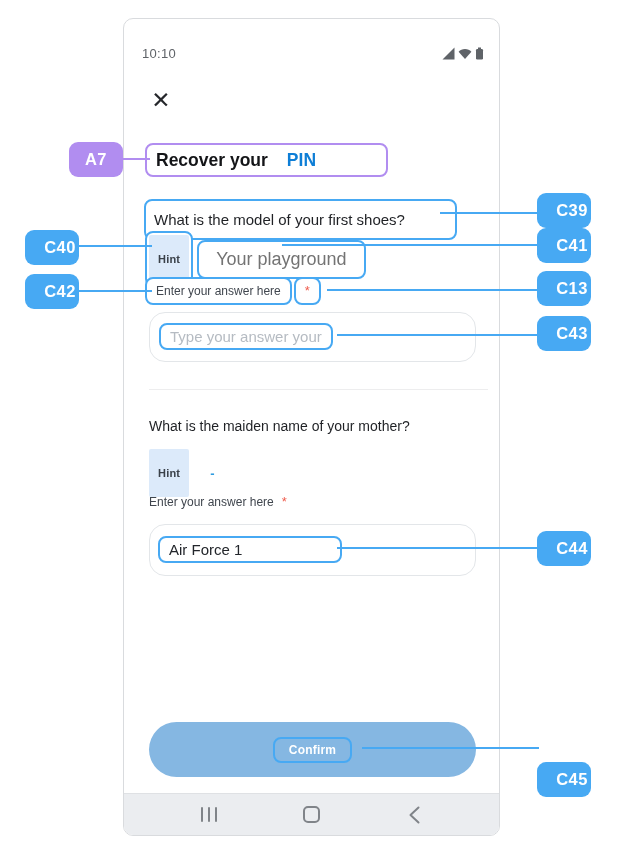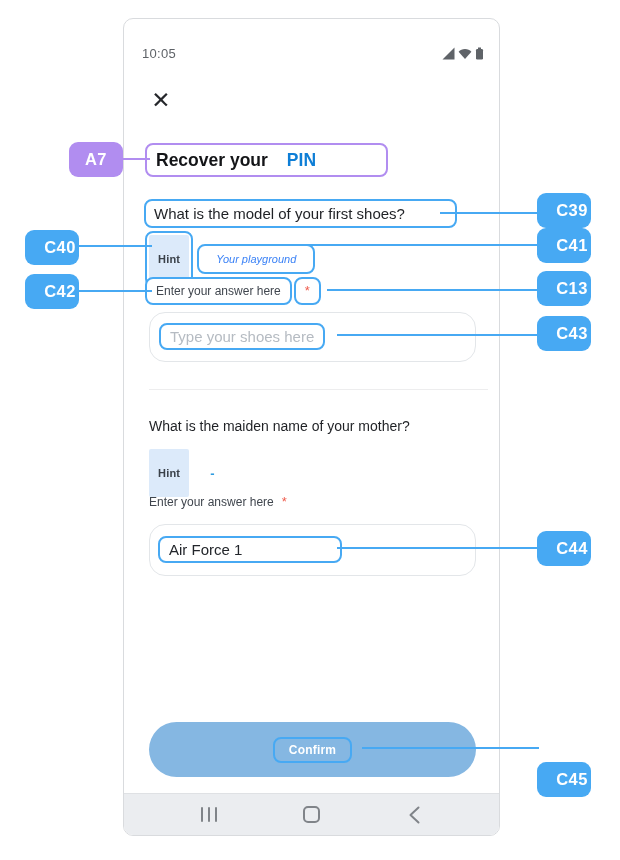--- a/index.html
+++ b/index.html
@@ -46,28 +46,28 @@
   .anno.clear{background:transparent;}
 
   .title-box{
     position:absolute;left:21px;top:124px;width:243px;height:34px;
     font-size:17.5px;font-weight:bold;color:#141518;padding-left:9px;
   }
   .title-box .pin{color:#0e7ed6;margin-left:19px;}
 
   .q1-row{position:absolute;left:20px;top:180px;}
   .q-text{font-size:15px;color:var(--ink);}
-  .q1-row .anno{height:29px;width:313px;padding-left:8px;}
+  .q1-row .anno{height:41px;width:313px;padding-left:8px;}
 
   .hint-row1{position:absolute;left:21px;top:212px;display:flex;align-items:center;gap:4px;}
   .chip{
     background:#dceafa;border-radius:2px;padding:18px 9px;
     font-size:11px;font-weight:bold;color:#3a4149;letter-spacing:.2px;
   }
-  .hint-value{font-size:11px;color:#3b82f6;padding:4px 9px;font-style:italic;}
+  .hint-value{font-size:18px;color:#737373;padding:4px 9px;}
 
   .label-row1{position:absolute;left:21px;top:258px;display:flex;align-items:flex-start;gap:2px;}
   .answer-label{font-size:12px;color:var(--label);}
   .label-row1 .anno{padding:4px 9px;height:28px;}
   .star-box{padding:4px 5px;height:28px;}
   .star{color:#ef5b4c;font-size:13px;line-height:10px;}
 
   .field{
     position:absolute;left:25px;width:327px;background:#fff;
     border:1px solid #e3e6e9;border-radius:16px;
@@ -142,21 +142,21 @@
   #line-c43{left:337px;top:334px;width:202px;}
   #line-c44{left:337px;top:547px;width:202px;}
   #line-c45{left:362px;top:747px;width:177px;}
 </style>
 </head>
 <body>
 
 <div class="phone">
 
   <div class="statusbar">
-    <span class="time">10:05</span>
+    <span class="time">10:10</span>
     <span class="sicons">
       <span>
           <svg width="13" height="13" viewBox="0 0 13 13">
             <path d="M0.5 12.5 L12.5 12.5 L12.5 0.5 Z" fill="#5f6368"></path>
           </svg>
         </span>
       <span>
           <svg width="14" height="13" viewBox="0 0 14 13">
             <path d="M7 12 L0.6 4.8 C2.2 3 4.4 2 7 2 C9.6 2 11.8 3 13.4 4.8 Z" fill="#5f6368"></path>
           </svg>
@@ -196,21 +196,21 @@
     <span class="anno">
         <span class="answer-label">Enter your answer here</span>
       </span>
     <span class="anno star-box">
         <span class="star">*</span>
       </span>
   </div>
 
   <div class="field field-1">
     <span class="anno">
-        <span class="placeholder">Type your shoes here</span>
+        <span class="placeholder">Type your answer your</span>
       </span>
   </div>
 
   <div class="divider"></div>
 
   <div class="q2-text">What is the maiden name of your mother?</div>
 
   <div class="hint-row2">
     <span class="chip">Hint</span>
     <span class="hint-dash">-</span>

